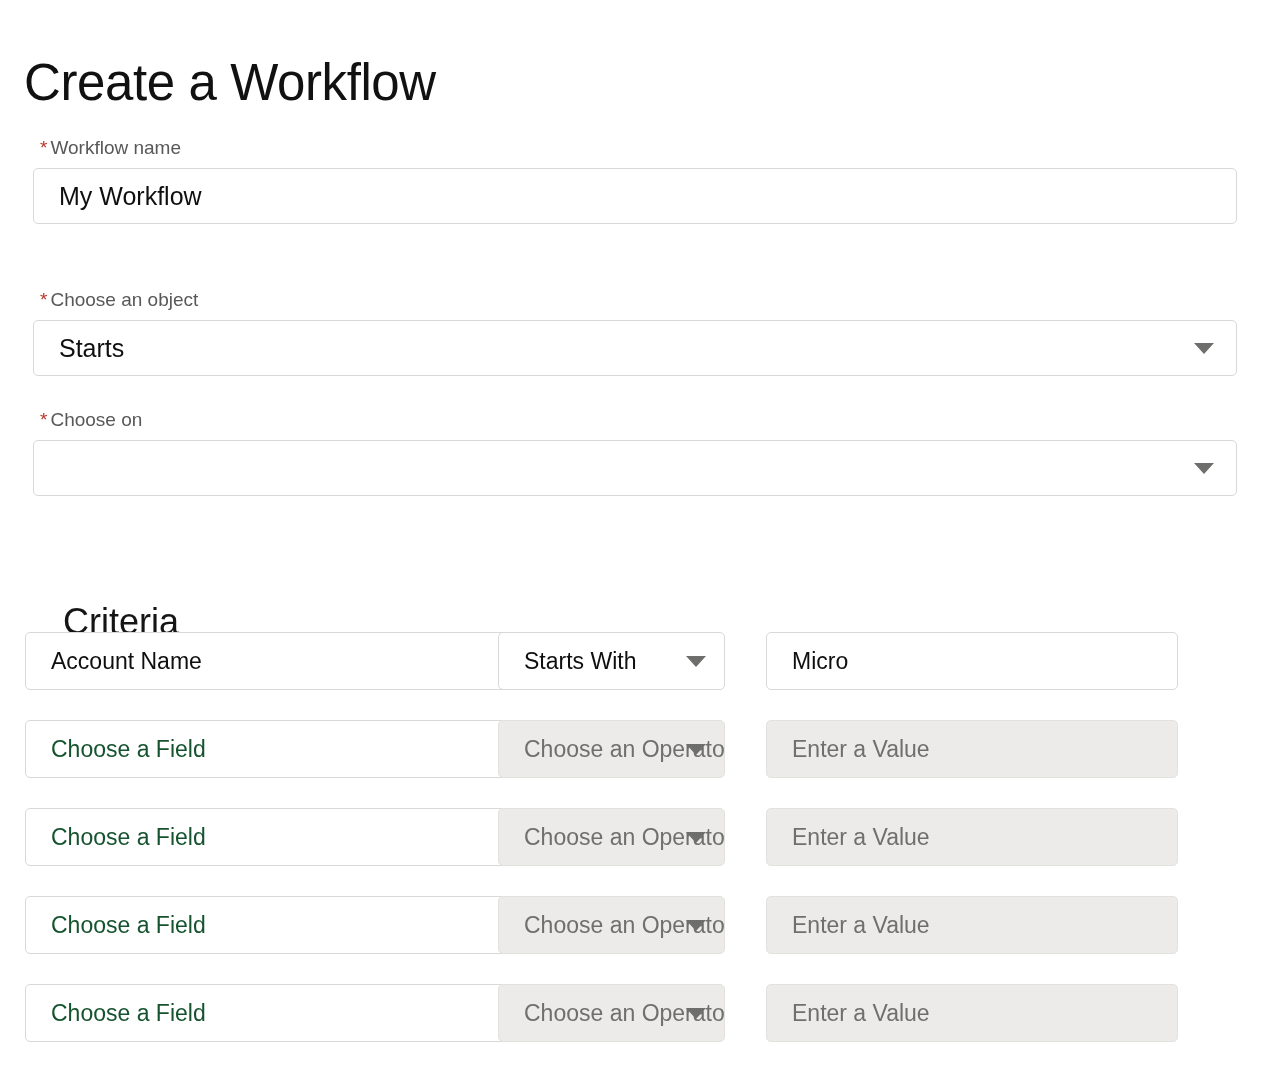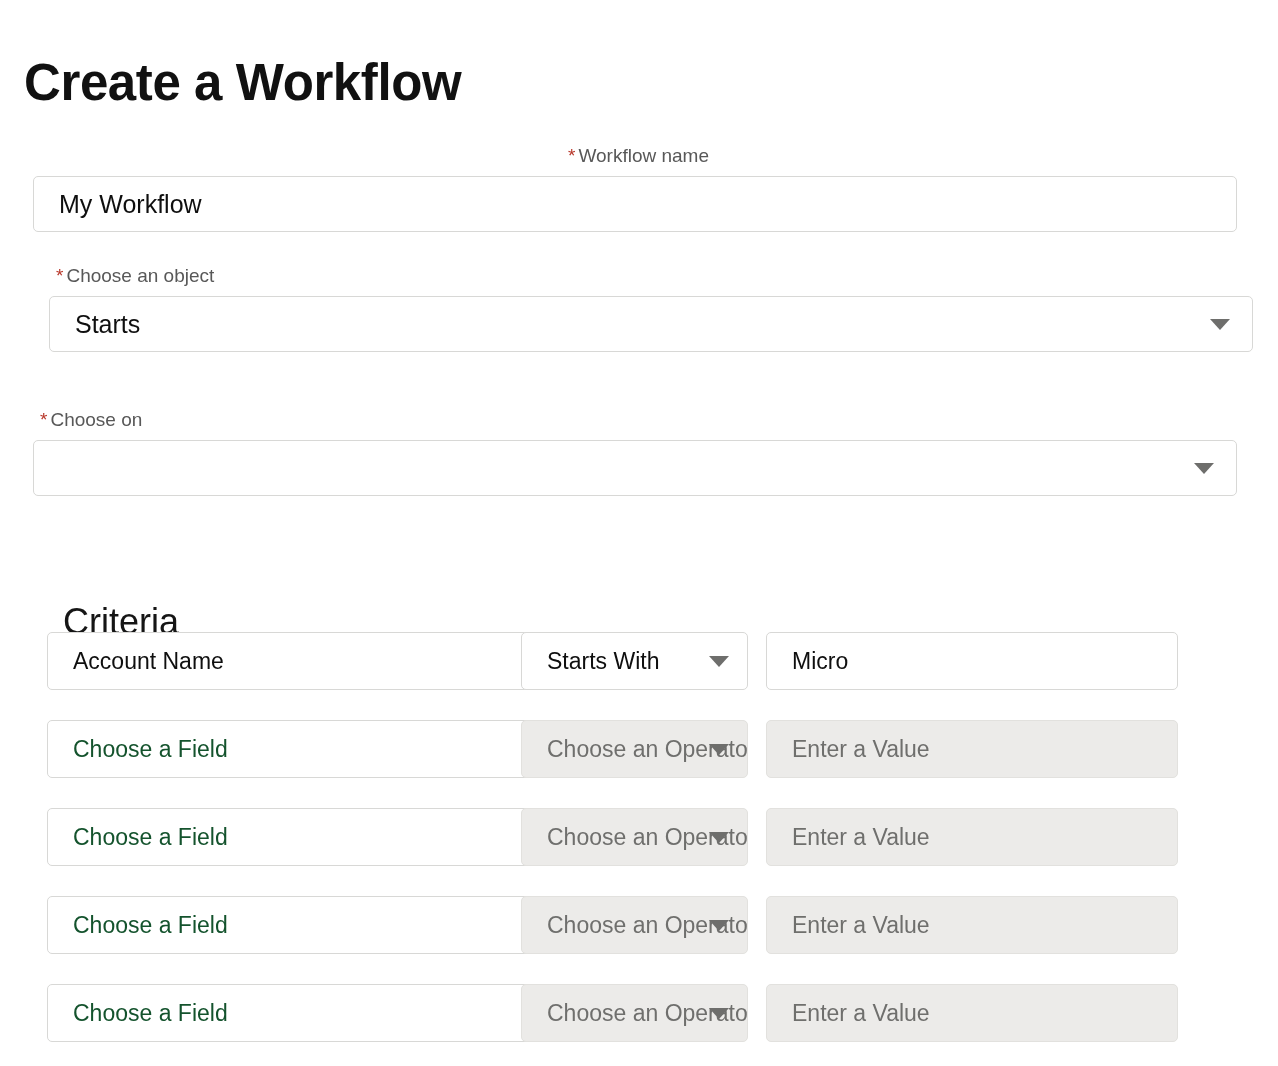--- a/index.html
+++ b/index.html
@@ -22,21 +22,21 @@
     box-sizing: border-box;
     padding: 0;
   }
 
   
   .page-title {
     position: absolute;
     left: 24px;
     top: 18px;
     font-size: 51px;
-    font-weight: 700;
+    font-weight: 400;
     letter-spacing: -0.4px;
     line-height: 62px;
     color: #111111;
     white-space: nowrap;
   }
 
   .section-title {
     position: absolute;
     left: 24px;
     top: 570px;
@@ -47,22 +47,22 @@
     white-space: nowrap;
     margin-left: 39px;
   }
 
   
   .form-group {
     position: absolute;
     left: 33px;
     width: 1204px;
   }
-  .form-group.g-name { top: 144px; text-align: center; }
-  .form-group.g-object { top: 264px; margin-left: 16px; }
+  .form-group.g-name { top: 136px; }
+  .form-group.g-object { top: 288px; }
   .form-group.g-execute { top: 408px; }
 
   .field-label {
     font-size: 19px;
     font-weight: 400;
     color: #585858;
     line-height: 24px;
     margin-bottom: 8px;
     padding-left: 7px;
     white-space: nowrap;
@@ -126,22 +126,22 @@
     box-sizing: border-box;
     height: 58px;
     top: 0;
     border: 1px solid #d8d8d6;
     border-radius: 5px;
     background: #ffffff;
     display: flex;
     align-items: center;
     overflow: hidden;
   }
-  .cell.col-field    { left: 47px;  width: 558px; }
-  .cell.col-operator { left: 521px; width: 227px; }
+  .cell.col-field    { left: 25px;  width: 558px; }
+  .cell.col-operator { left: 498px; width: 227px; }
   .cell.col-value    { left: 766px; width: 412px; }
 
   .cell .cell-text {
     font-size: 23px;
     line-height: 28px;
     padding-left: 25px;
     white-space: nowrap;
     overflow: hidden;
     color: #0f0f0f;
   }

